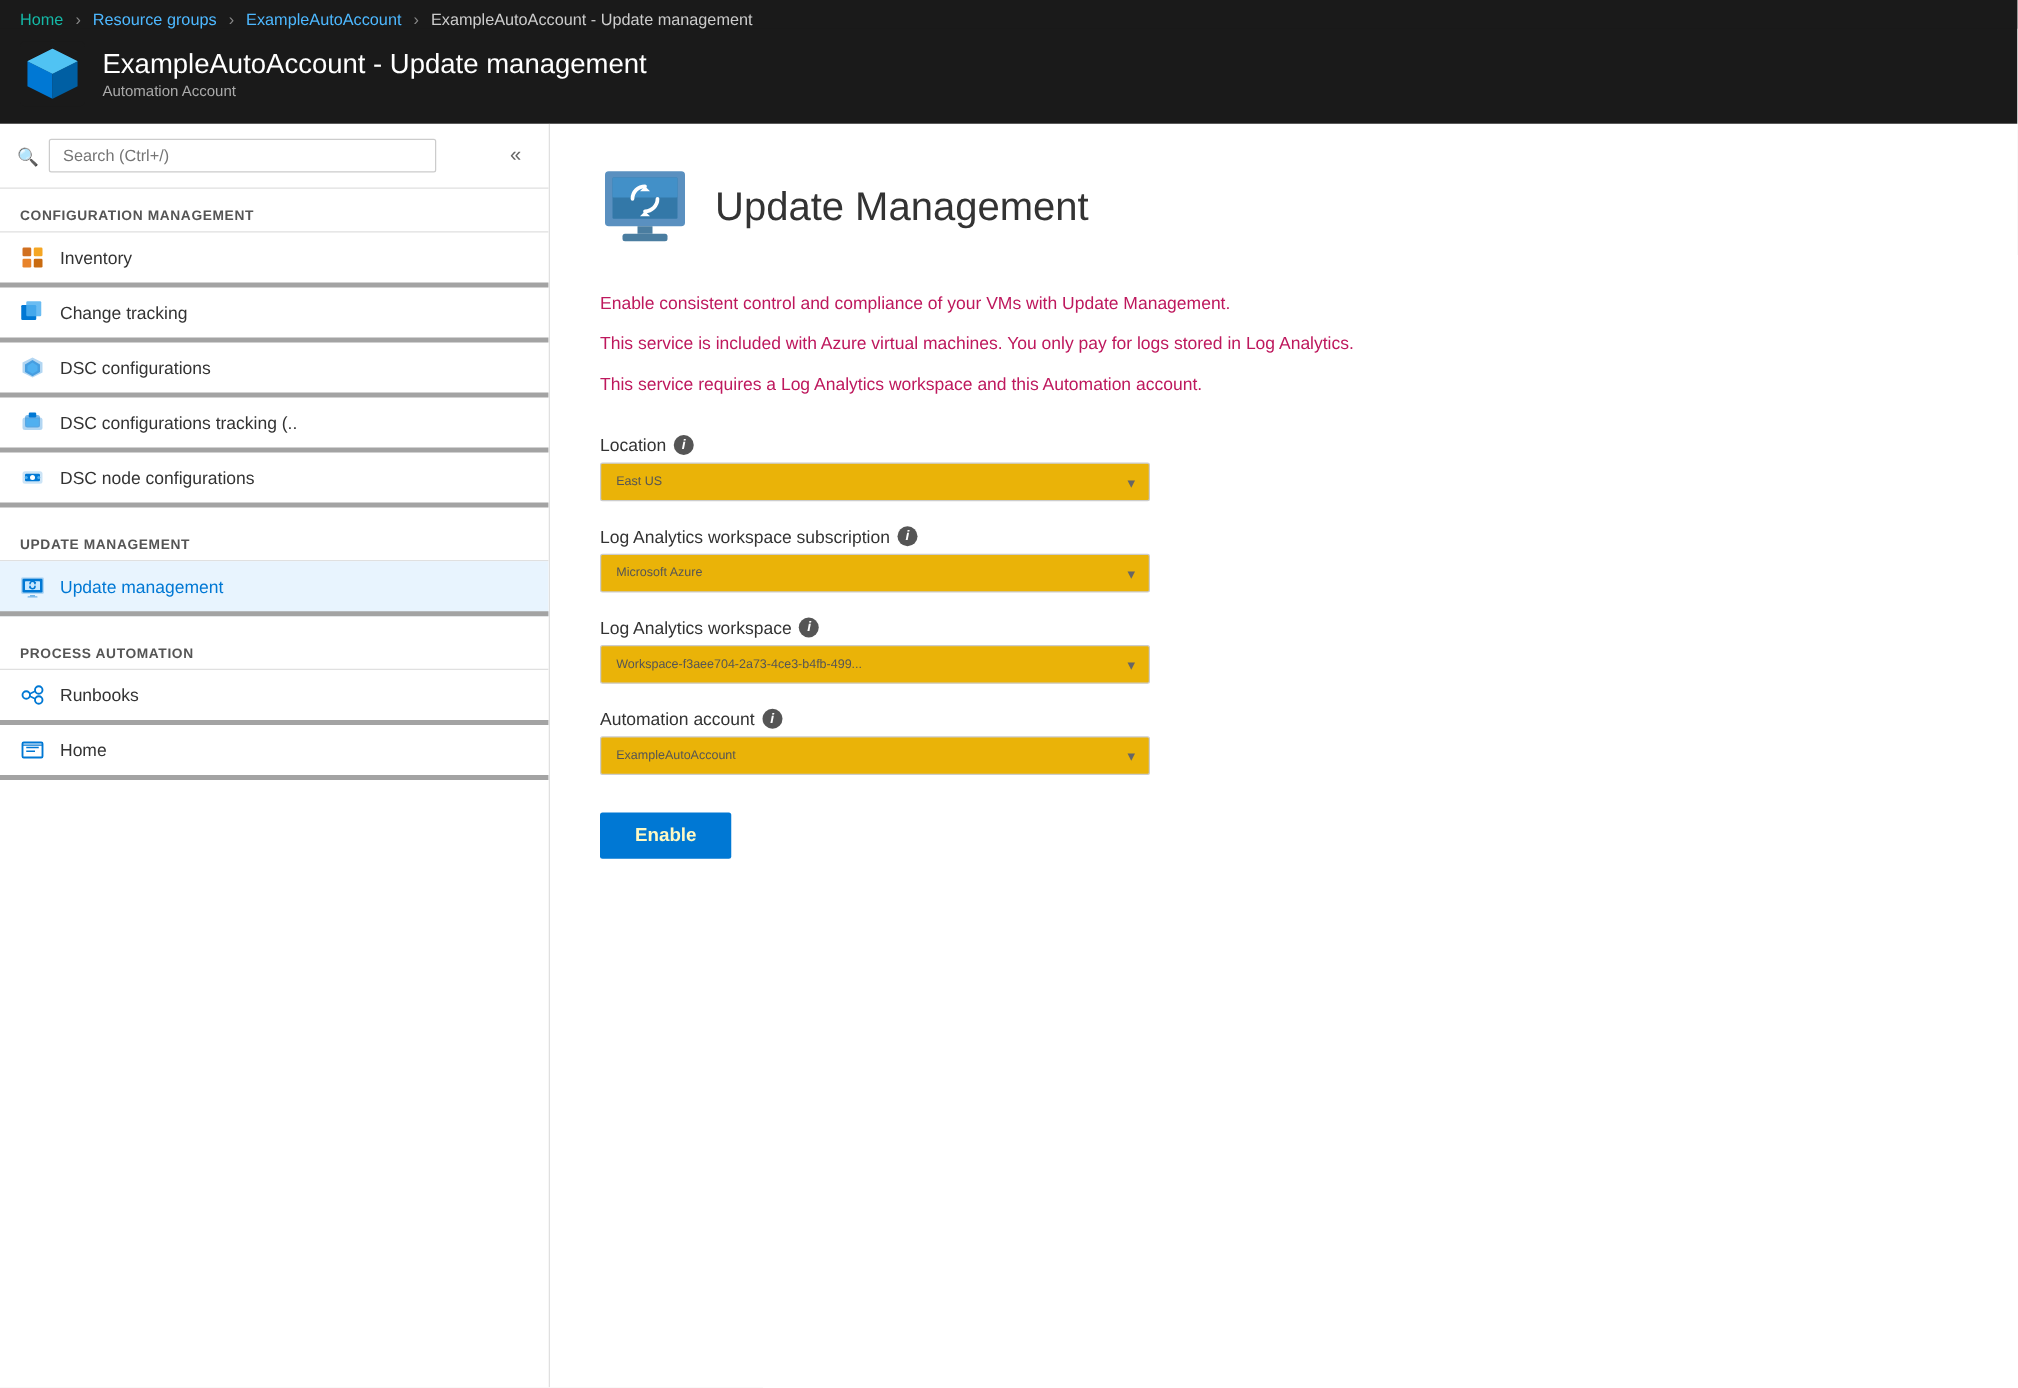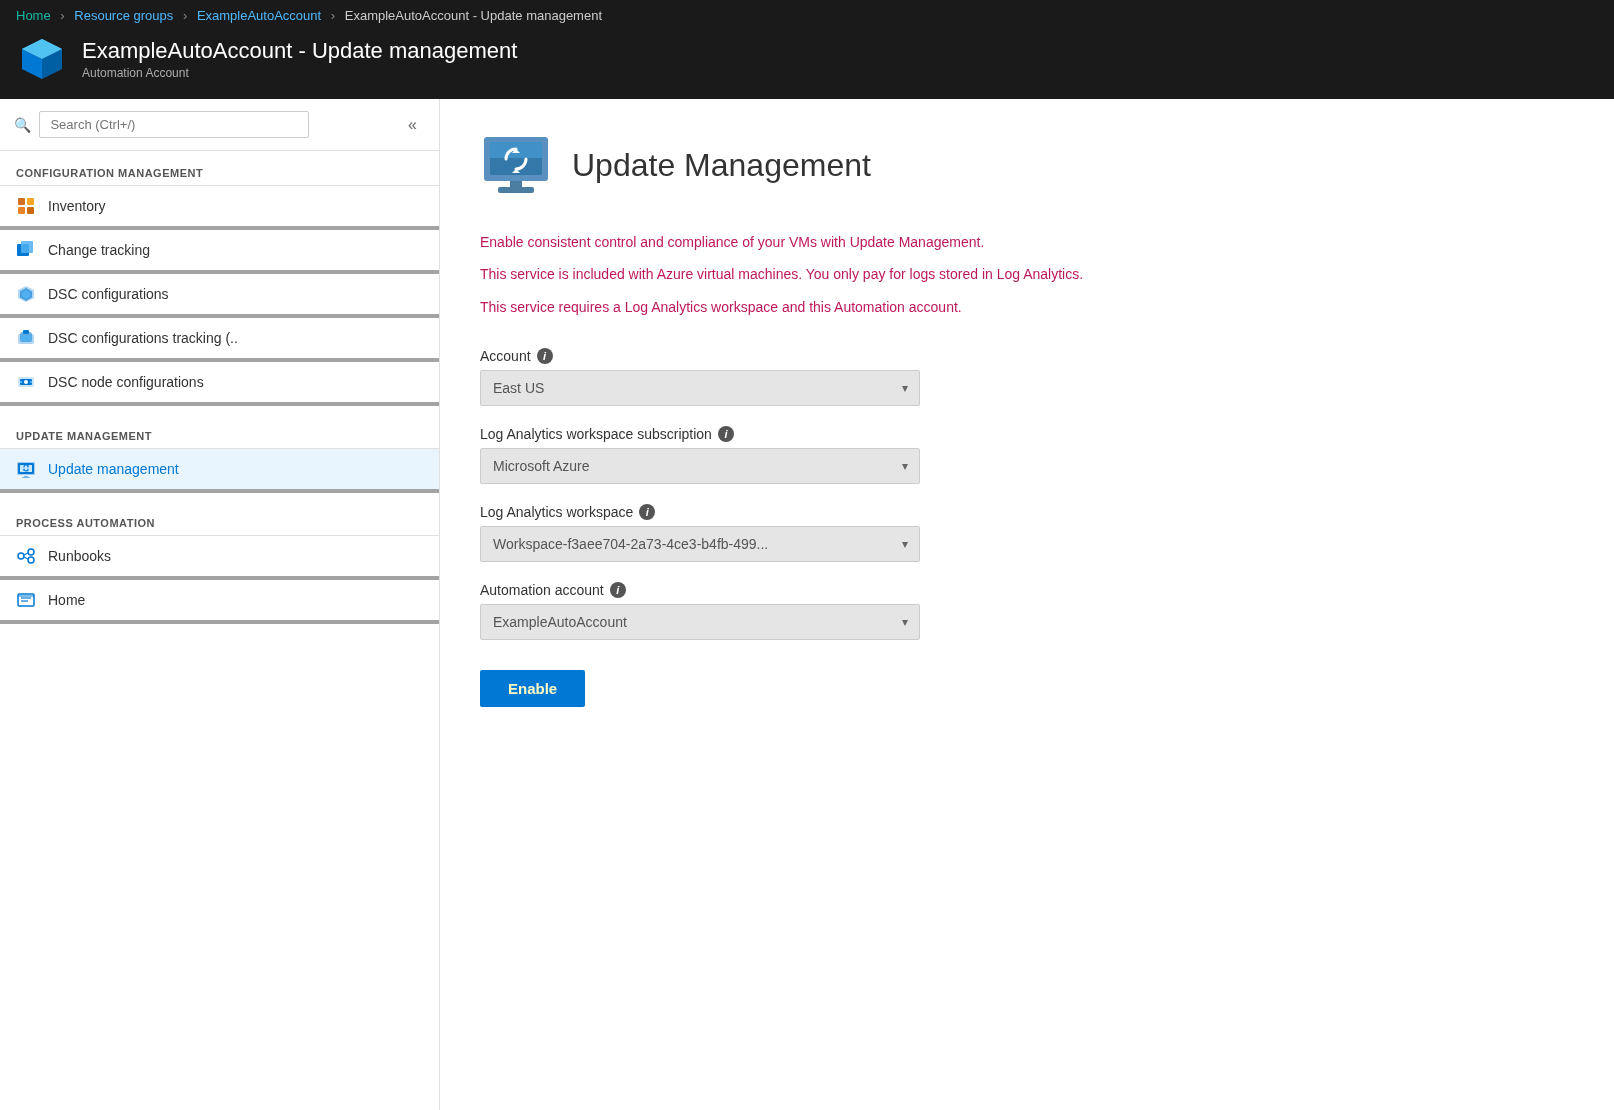--- a/index.html
+++ b/index.html
@@ -148,23 +148,23 @@
     }
     .select-wrapper {
       position: relative;
       width: 440px;
     }
     .select-wrapper select {
       width: 100%;
       padding: 9px 36px 9px 12px;
       border: 1px solid #ccc;
       border-radius: 2px;
-      font-size: 14px;
+      font-size: 10px;
       color: #555;
-      background: #e5e5e5;
+      background: #eab308;
       appearance: none;
       cursor: pointer;
       outline: none;
     }
     .select-wrapper .chevron {
       position: absolute;
       right: 12px;
       top: 50%;
       transform: translateY(-50%);
       pointer-events: none;
@@ -222,21 +222,21 @@
     </div>
   </div>
 </div>
 
 <div class="main-layout">
 
   <div class="sidebar">
 
     <div class="sidebar-search">
       <span style="color:#888; font-size:14px;">🔍</span>
-      <input type="text" style="border: 1px solid rgb(204, 204, 204); padding: 5px 10px; font-size: 13px; width: 270px; color: rgb(136, 136, 136); outline: none; border-radius: 2px;" placeholder="Search (Ctrl+/)">
+      <input type="text" style="border: 1px solid rgb(204, 204, 204); padding: 5px 10px; font-size: 13px; width: 310px; color: rgb(136, 136, 136); outline: none; border-radius: 2px;" placeholder="Search (Ctrl+/)">
       <button class="sidebar-collapse-btn" title="Collapse" style="margin-left:auto; background:none; border:none; cursor:pointer; font-size:16px; color:#666; padding:4px 8px;">«</button>
     </div>
 
     <div class="sidebar-content">
 
       <div class="sidebar-section-header">CONFIGURATION MANAGEMENT</div>
       <hr class="sidebar-divider">
 
       <div class="sidebar-item">
         <span class="sidebar-item-icon">
@@ -381,21 +381,21 @@
       <p>Enable consistent control and compliance of your VMs with Update Management.</p>
       <p>This service is included with Azure virtual machines. You only pay for logs stored in Log Analytics.</p>
       <p>This service requires a Log Analytics workspace and this Automation account.</p>
     </div>
 
     <div class="form-section">
 
       
       <div class="form-group">
         <div class="form-label">
-          <span>Account</span>
+          <span>Location</span>
           <span class="info-icon">i</span>
         </div>
         <div class="select-wrapper">
           <select>
             <option>East US</option>
           </select>
           <span class="chevron">▾</span>
         </div>
       </div>
 

